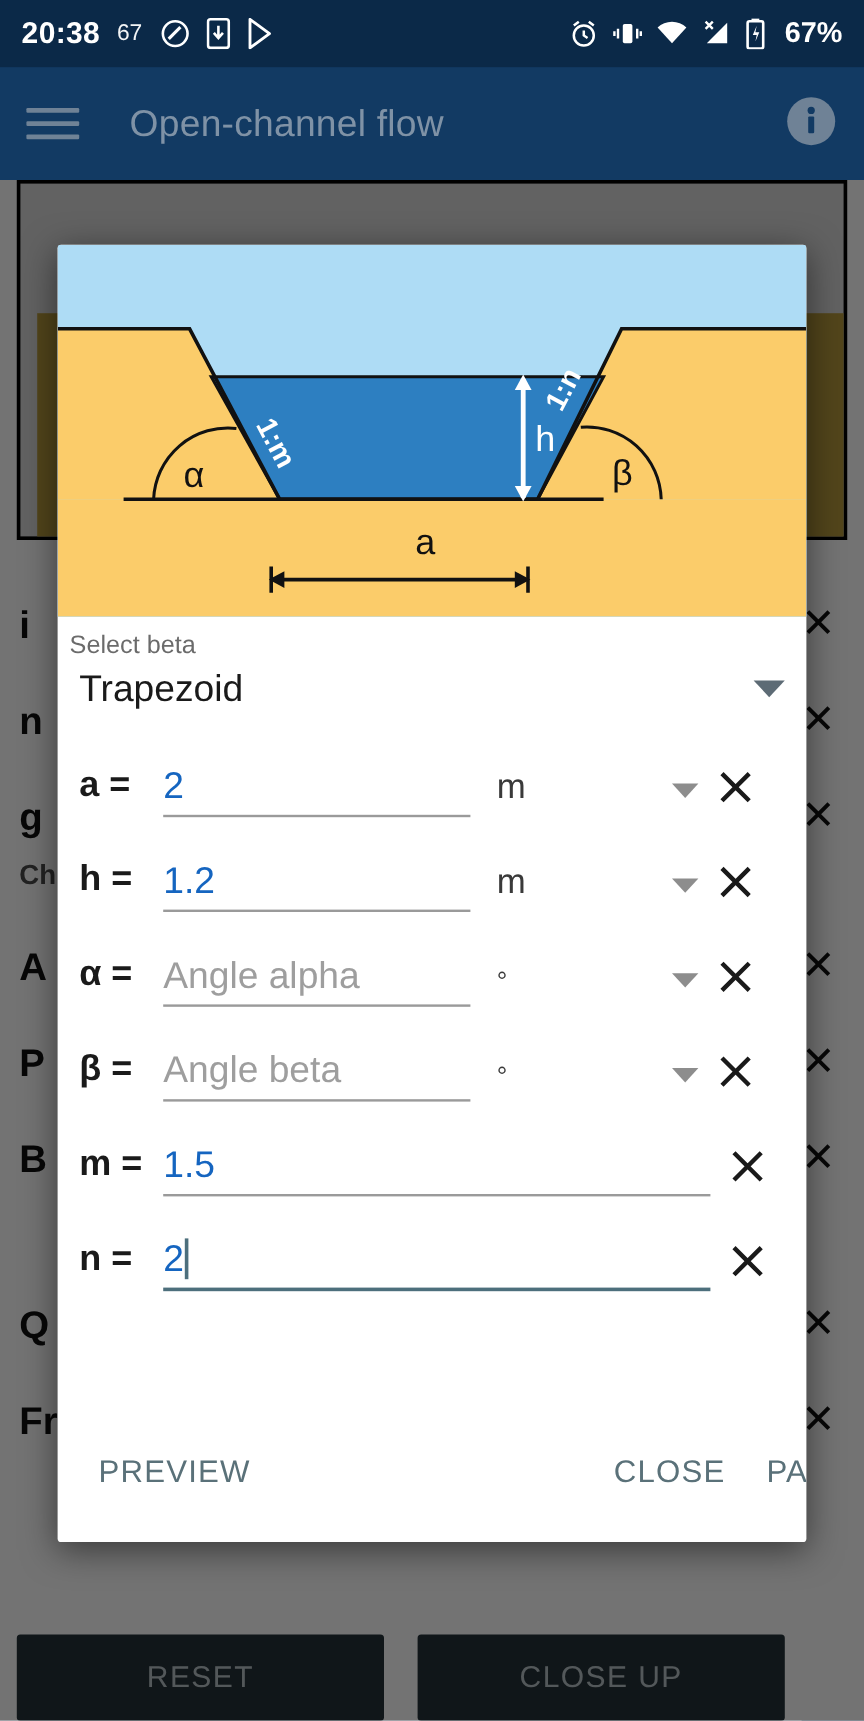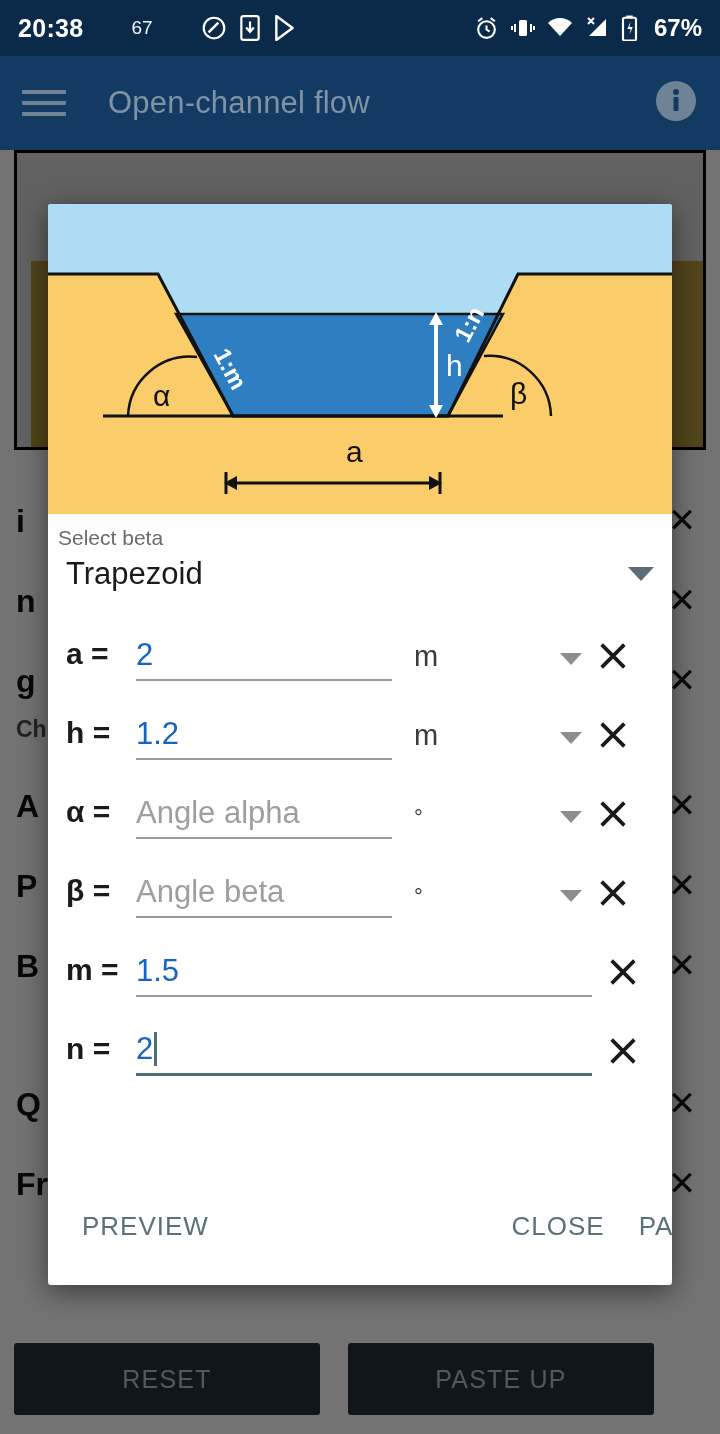--- a/index.html
+++ b/index.html
@@ -8,21 +8,21 @@
     font-family: "Liberation Sans", sans-serif;
     overflow: hidden;
     background: #ffffff;
   }
   .screen { position: relative; width: 720px; height: 1434px; overflow: hidden; background:#0e2d4e; }
 
   
   .statusbar {
     position:absolute; left:0; top:0; width:720px; height:56px;
     background:#0b2948; color:#ffffff;
-    display:flex; align-items:center; padding:0 18px;gap:34px;
+    display:flex; align-items:center; padding:0 18px;
   }
   .sb-time { font-size:25px; font-weight:600; letter-spacing:.3px; }
   .sb-badge { font-size:19px; margin-left:14px; opacity:.95; }
   .sb-icons-left { display:flex; align-items:center; gap:13px; margin-left:14px; }
   .sb-spacer { flex:1; }
   .sb-icons-right { display:flex; align-items:center; gap:11px; }
   .sb-pct { font-size:24px; font-weight:600; margin-left:5px; }
   .ico { display:inline-block; line-height:0; }
 
   
@@ -51,21 +51,21 @@
   }
   .bg-rows { position:absolute; left:0; top:310px; width:720px; }
   .bg-row { display:flex; align-items:flex-end; height:80px; padding:0 16px; }
   .bg-label { font-size:32px; font-weight:bold; color:#111; width:96px; }
   .bg-field { flex:1; border-bottom:2px solid #555; height:44px; color:#8a8a8a; font-size:31px; }
   .bg-x { width:44px; text-align:center; font-size:34px; color:#111; }
   .bg-section { font-size:23px; font-weight:bold; color:#4c4c4c; padding:16px 16px 2px 16px; }
 
   .bottom-bar {
     position:absolute; left:0; bottom:0; width:668px; height:110px;
-    display:flex; align-items:center; gap:28px; padding:0 14px; background:#ffffff;
+    display:flex; align-items:flex-end; gap:28px; padding:0 14px; background:#ffffff;
   }
   .bottom-btn {
     flex:1; height:72px; background:#253238; color:#b9c3c7;
     display:flex; align-items:center; justify-content:center;
     font-size:25px; letter-spacing:1.2px; border-radius:3px;
   }
 
   
   .scrim { position:absolute; left:0; top:150px; width:720px; height:1284px; background:rgba(0,0,0,0.55); }
 
@@ -238,21 +238,21 @@
       </div>
       <div class="bg-row">
         <span class="bg-label">Fr =</span>
         <span class="bg-field">Froude number</span>
         <span class="bg-x">✕</span>
       </div>
     </div>
 
     <div class="bottom-bar">
       <div class="bottom-btn">RESET</div>
-      <div class="bottom-btn">PASTE UP</div>
+      <div class="bottom-btn">CLOSE UP</div>
     </div>
   </div>
 
   <div class="scrim"></div>
 
   <div class="dialog">
 
     <div class="dlg-image">
       <svg viewBox="0 0 624 310" xmlns="http://www.w3.org/2000/svg">
         <rect x="0" y="0" width="624" height="310" fill="#AEDCF5"></rect>

